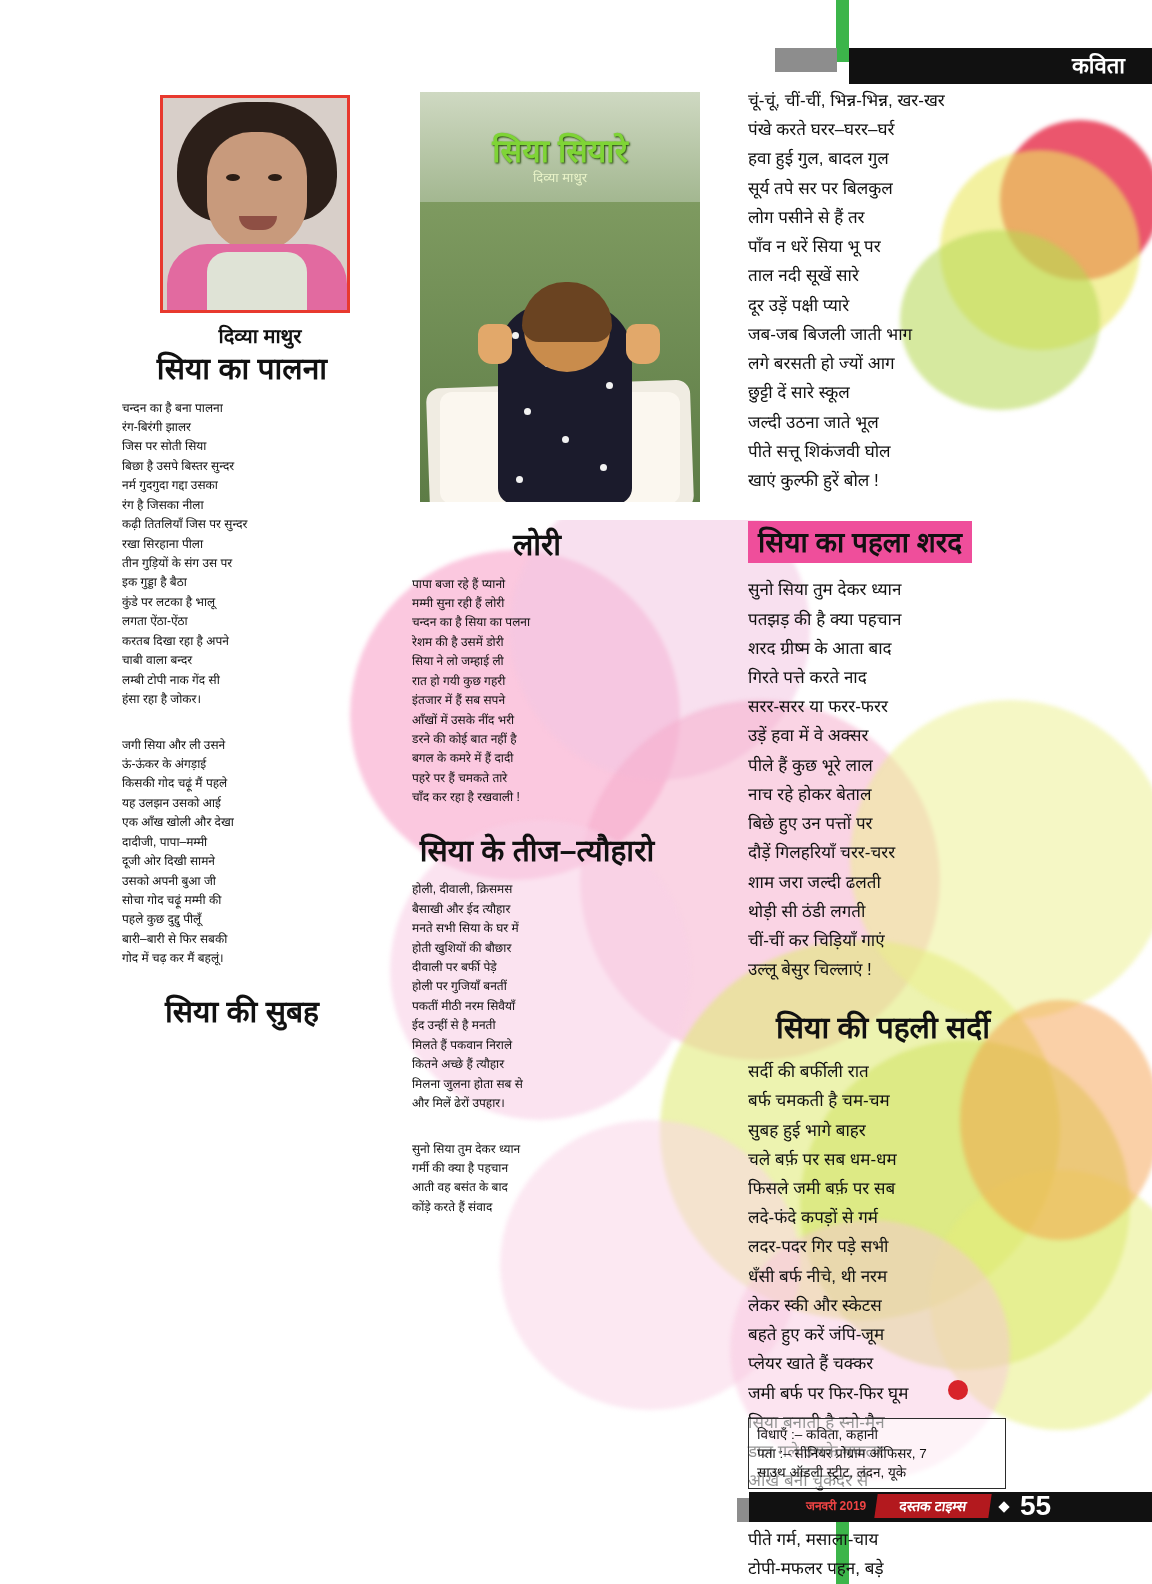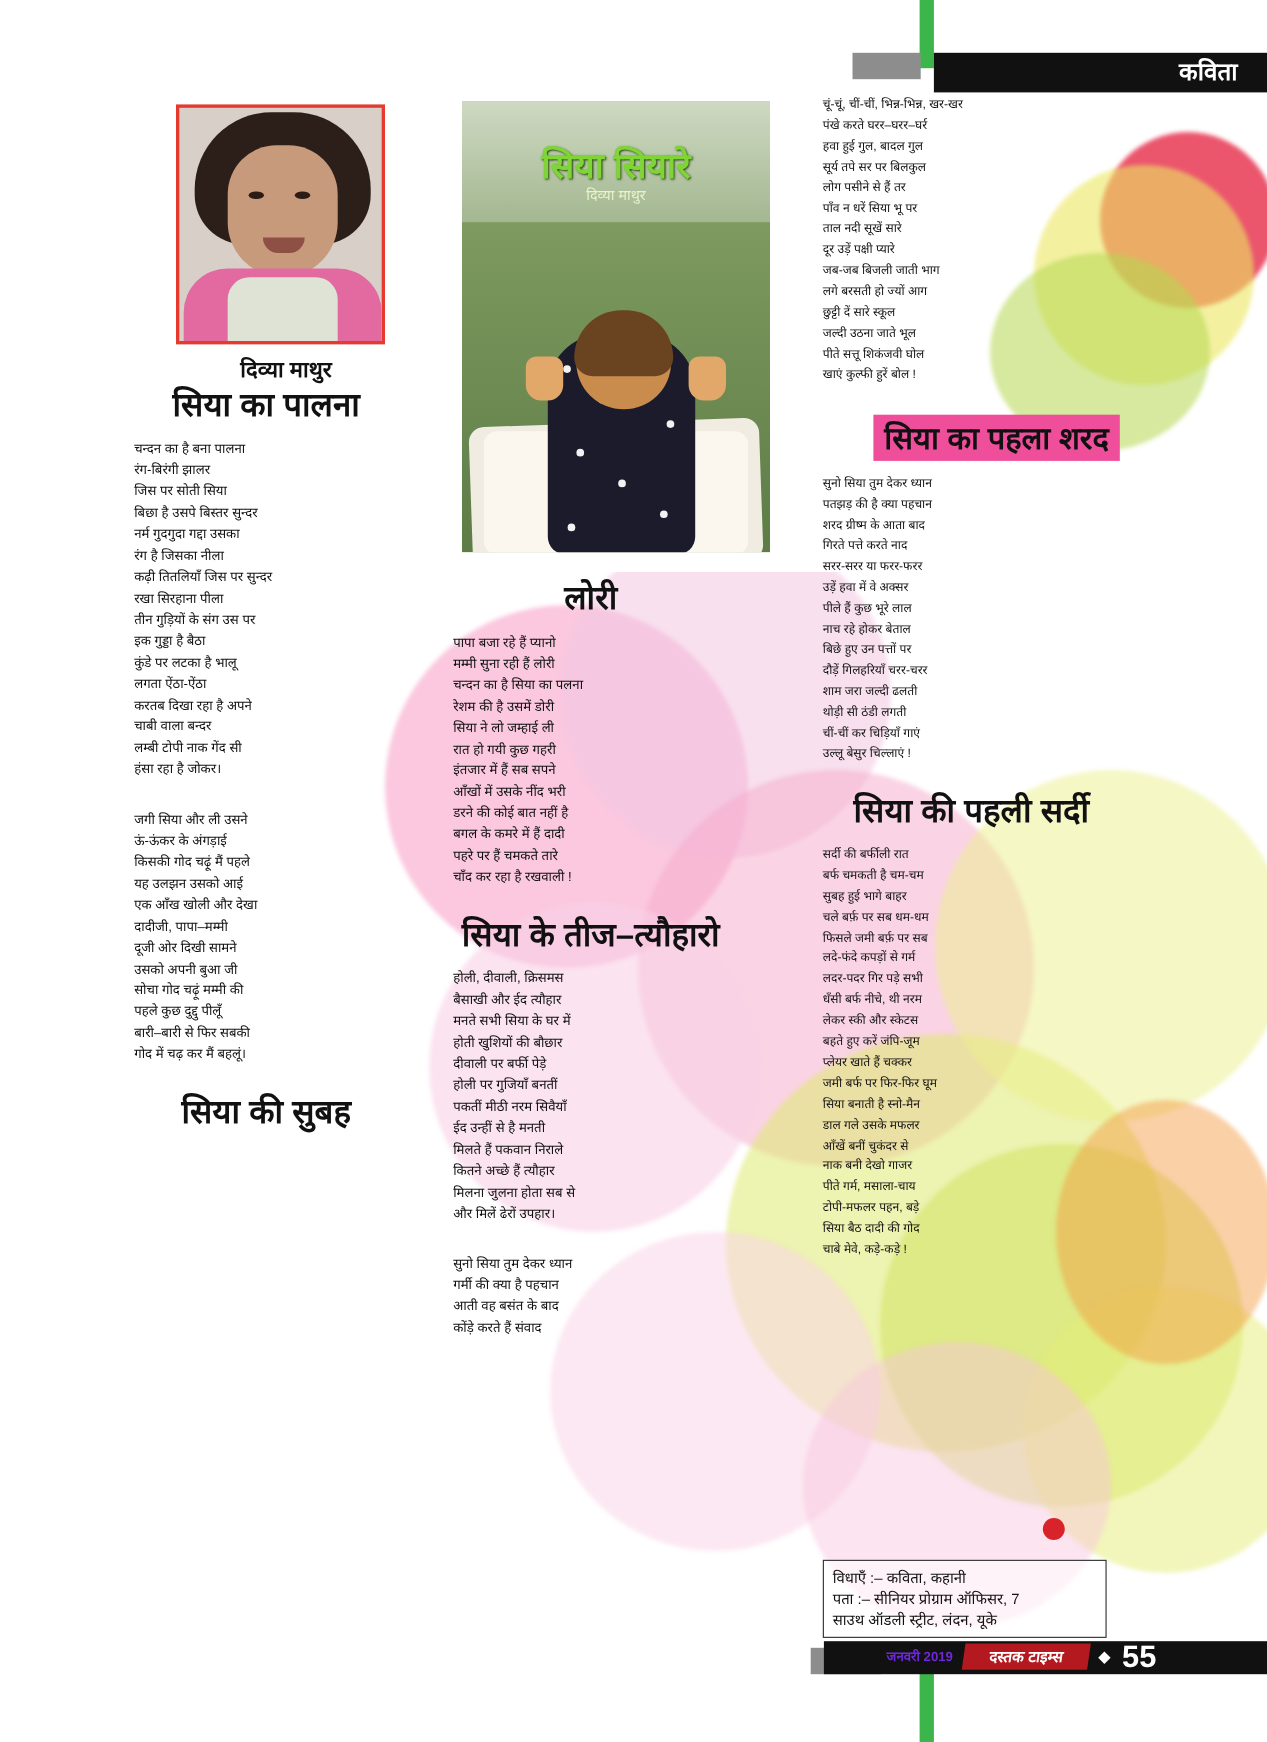--- a/index.html
+++ b/index.html
@@ -28,21 +28,21 @@
     color:#fff;font-size:22px;font-weight:bold;text-align:right;line-height:36px;
     padding-right:14px;box-sizing:border-box;
   }
   .foot-black{
     position:absolute;left:749px;top:1492px;width:403px;height:30px;background:#111;
   }
   .foot-grey{
     position:absolute;left:737px;top:1498px;width:64px;height:24px;background:#8d8d8d;
   }
   .foot-date{
-    position:absolute;left:806px;top:1497px;color:#6d28d9;font-size:12px;font-weight:bold;
+    position:absolute;left:806px;top:1497px;color:#ef4444;font-size:12px;font-weight:bold;
   }
   .foot-logo{
     position:absolute;left:876px;top:1494px;width:114px;height:24px;
     background:#b3191e;color:#fff;font-size:14px;font-weight:bold;text-align:center;
     line-height:24px;transform:skewX(-8deg);
   }
   .foot-diamond{
     position:absolute;left:1000px;top:1503px;width:8px;height:8px;background:#fff;transform:rotate(45deg);
   }
   .foot-page{
@@ -101,27 +101,27 @@
   .col2{left:412px;top:528px;width:250px;}
   .col3{left:748px;top:86px;width:270px;}
 
   h2.poem-title{
     margin:0 0 12px 0;font-size:30px;font-weight:bold;color:#111;text-align:center;
     line-height:1.15;
   }
   .verse{
     margin:0 0 26px 0;font-size:12px;line-height:1.62;color:#111;white-space:pre-line;
   }
-  .verse.c3{font-size:11px;line-height:1.72;}
+  .verse.c3{font-size:17px;line-height:1.72;}
 
   .hl-title{
     display:inline-block;background:#ef4e9b;color:#111;padding:1px 10px 3px 10px;
     font-size:28px;font-weight:bold;
   }
-  .title-block{margin:0 0 12px 0;text-align:right;}
+  .title-block{margin:0 0 12px 0;text-align:left;}
 
   .contact-box{
     position:absolute;left:748px;top:1418px;width:258px;
     border:1px solid #2b2b2b;padding:6px 8px;box-sizing:border-box;
     font-size:13.5px;line-height:1.42;color:#111;white-space:pre-line;background:rgba(255,255,255,.55);
   }
   .red-dot{position:absolute;left:948px;top:1380px;width:20px;height:20px;background:#d8232a;border-radius:50%;}
 </style>
 </head>
 <body>

